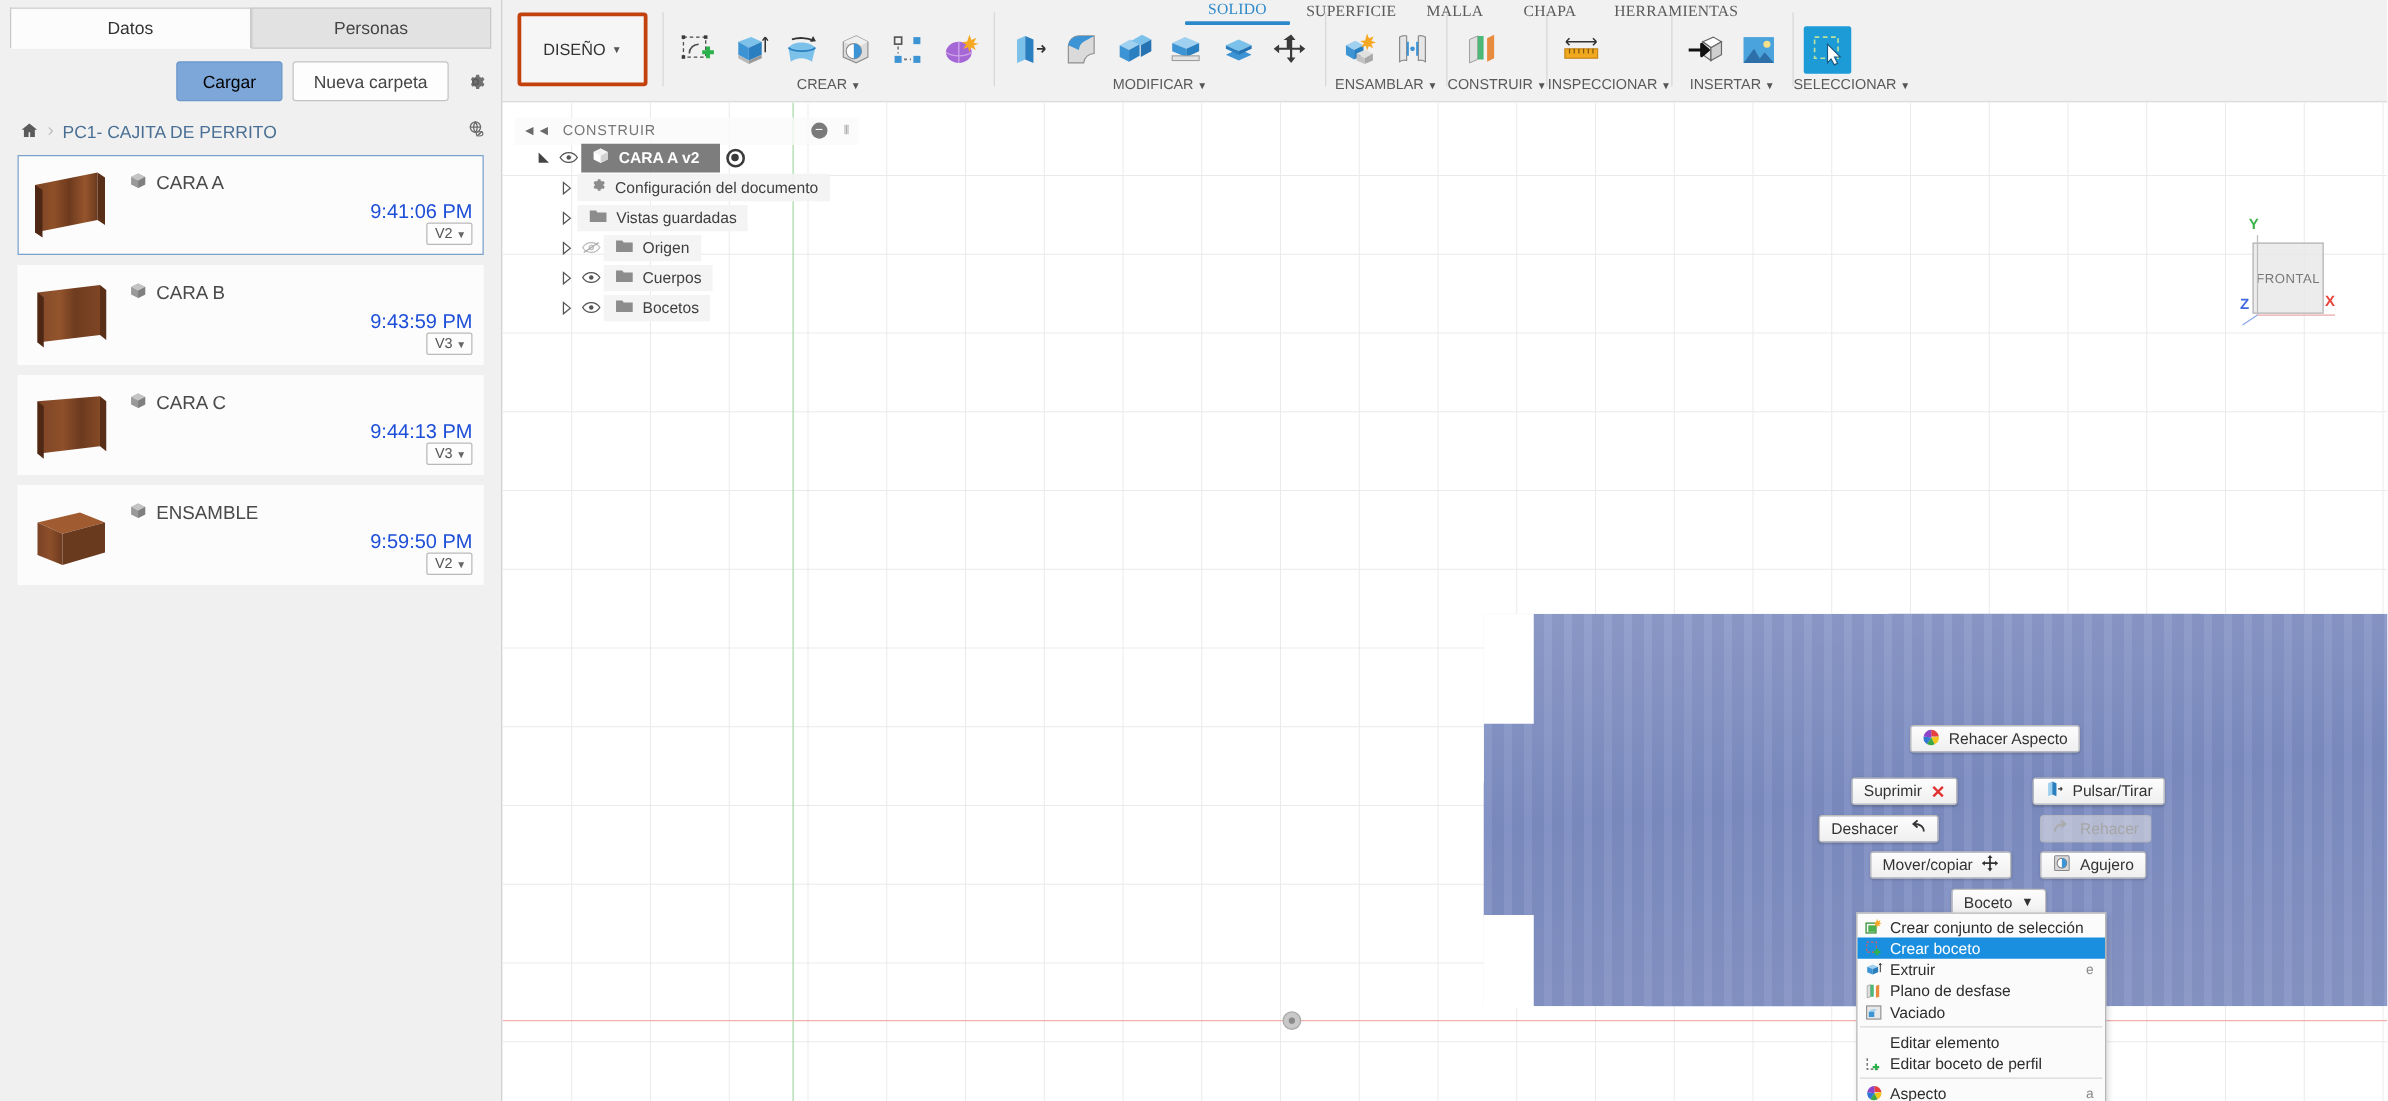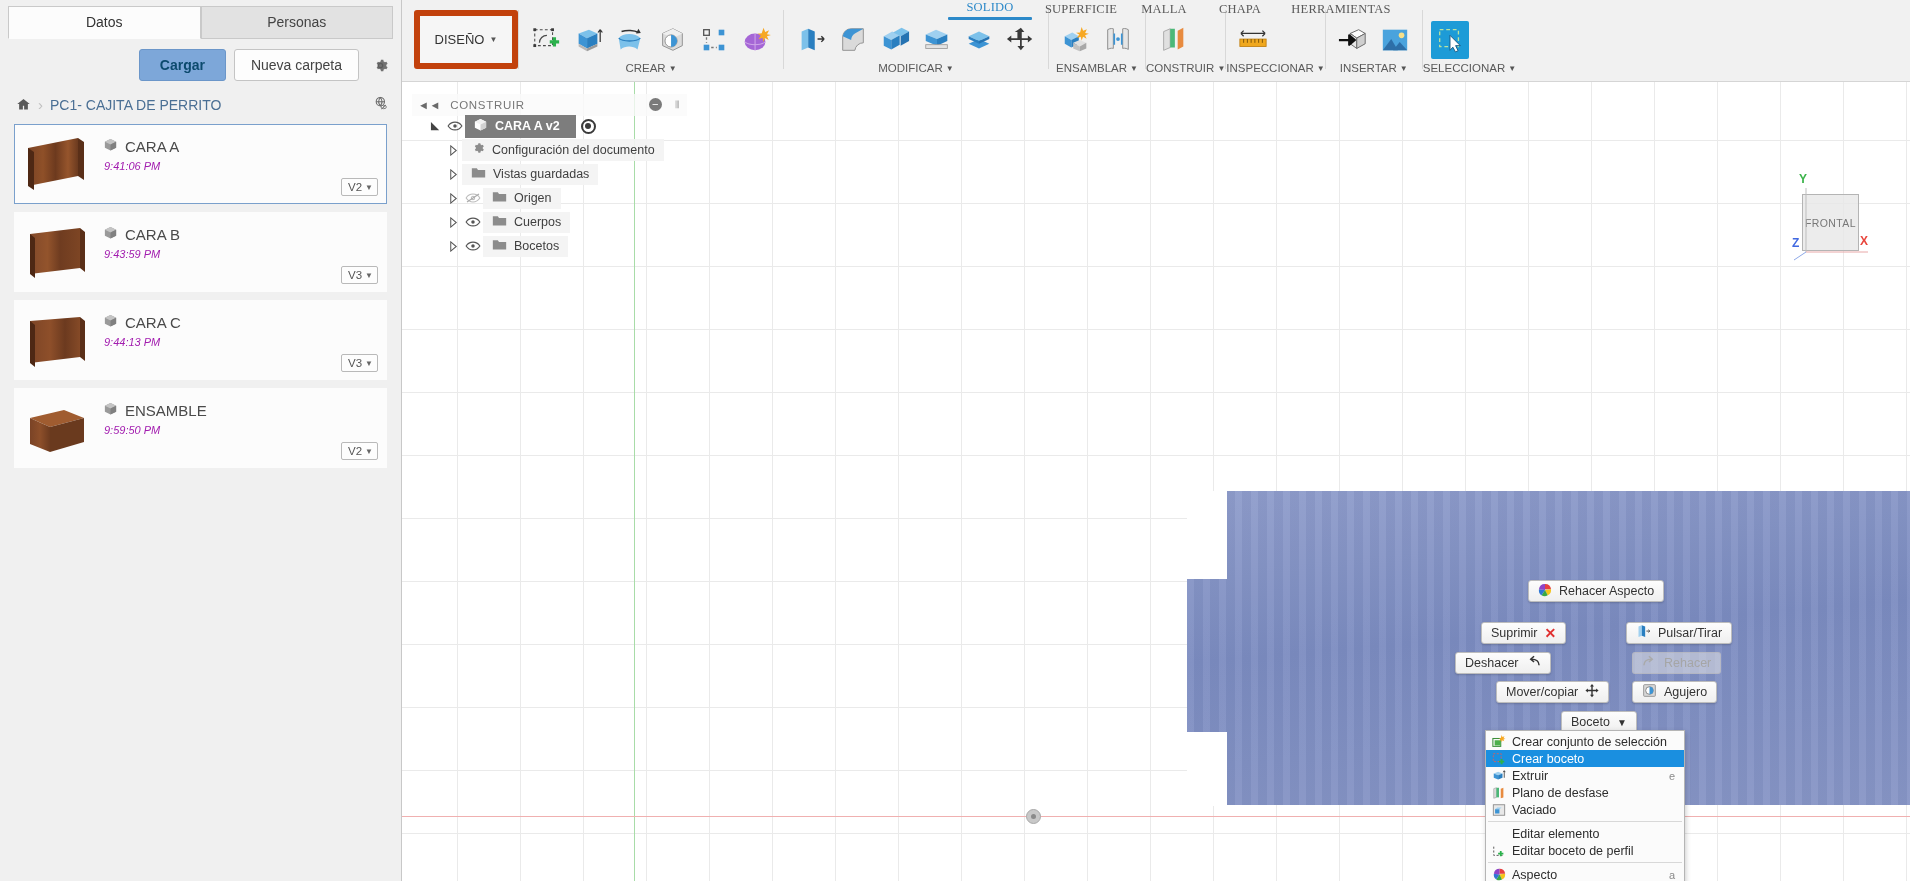--- a/index.html
+++ b/index.html
@@ -23,78 +23,78 @@
     font-size: 14px; color: #444; cursor: pointer;
     border: 1px solid #c9c9c9; background: #e2e2e2;
   }
   .tab.active { background: #fcfcfc; border-bottom-color: #fcfcfc; color: #333; }
 
   .actions-row {
     display: flex; justify-content: flex-end; align-items: center;
     gap: 8px; padding: 10px 8px 8px 8px;
   }
   .btn-primary {
-    background: #7da7d9; color: #0c4a6e; border: 1px solid #6b96c9;
+    background: #7da7d9; color: #000000; border: 1px solid #6b96c9;
     border-radius: 3px; padding: 7px 20px; font-size: 14px;
-    font-weight: bold; cursor: pointer;
+    font-weight: normal; cursor: pointer;
   }
   .btn-default {
     background: #fdfdfd; color: #444; border: 1px solid #c4c4c4;
     border-radius: 3px; padding: 7px 16px; font-size: 14px; cursor: pointer;
   }
   .gear-btn {
     width: 26px; height: 26px; display: flex; align-items: center;
     justify-content: center; cursor: pointer; color: #666;
   }
 
   .breadcrumb {
     display: flex; align-items: center; gap: 7px;
     padding: 6px 12px 10px 16px; font-size: 14px;
   }
   .bc-home { color: #5a5a5a; display: flex; }
   .bc-sep { color: #c0c0c0; font-size: 15px; }
   .bc-text { color: #4a6f94; font-weight: 500; }
   .bc-globe { margin-left: auto; color: #666; }
 
-  .file-list { padding: 0 14px; display: flex; flex-direction: column; gap: 8px; }
+  .file-list { padding: 0 14px; display: flex; flex-direction: column; gap: 8px; text-align: right; }
   .file-card {
     position: relative; background: #fcfcfc; border: 1px solid transparent;
     height: 80px; display: flex; align-items: flex-start;
     padding: 6px 8px 6px 6px; cursor: pointer;
   }
   .file-card.selected { border: 1px solid #7aa0cc; }
   .thumb {
     width: 72px; height: 66px; flex: 0 0 72px;
     display: flex; align-items: center; justify-content: center;
     overflow: hidden;
   }
   .file-meta { padding-left: 10px; padding-top: 6px; flex: 1; }
   .file-title {
     display: flex; align-items: center; gap: 7px;
     font-size: 15px; color: #4a4a4a; font-weight: 500;
   }
-  .file-time { font-size: 11px; color: #a21caf; margin-top: 5px; padding-left: 1px; font-style: italic; }
+  .file-time { font-size: 16px; color: #1d4ed8; margin-top: 5px; padding-left: 1px; }
   .ver-badge {
     position: absolute; right: 8px; bottom: 7px;
     border: 1px solid #b9b9b9; background: #fdfdfd; border-radius: 2px;
     font-size: 11.5px; color: #555; padding: 2px 4px 2px 6px;
     display: flex; align-items: center; gap: 3px; cursor: pointer;
   }
   .caret-tiny { font-size: 8px; color: #666; }
 
   
   #main { flex: 1; display: flex; flex-direction: column; position: relative; }
 
   
   #ribbon {
     height: 82px; background: #f1f1f1; border-bottom: 1px solid #d5d5d5;
     display: flex; align-items: stretch; position: relative; flex: 0 0 82px;
   }
   .workspace-box {
-    width: 104px; margin: 10px 0 12px 12px; border: 6px solid #c2410c;
+    width: 104px; margin: 10px 12px 12px 12px; border: 3px solid #c2410c;
     background: #f6f6f6; border-radius: 3px; display: flex;
     align-items: center; justify-content: center; gap: 5px;
     font-size: 13px; color: #333; cursor: pointer;
   }
   .rb-sep { width: 1px; background: #d8d8d8; margin: 10px 0 12px; }
 
   .ribbon-tabs {
     position: absolute; left: 546px; top: 0; height: 20px;
     display: flex; gap: 0; align-items: center; font-family: Liberation Serif, serif;
   }

